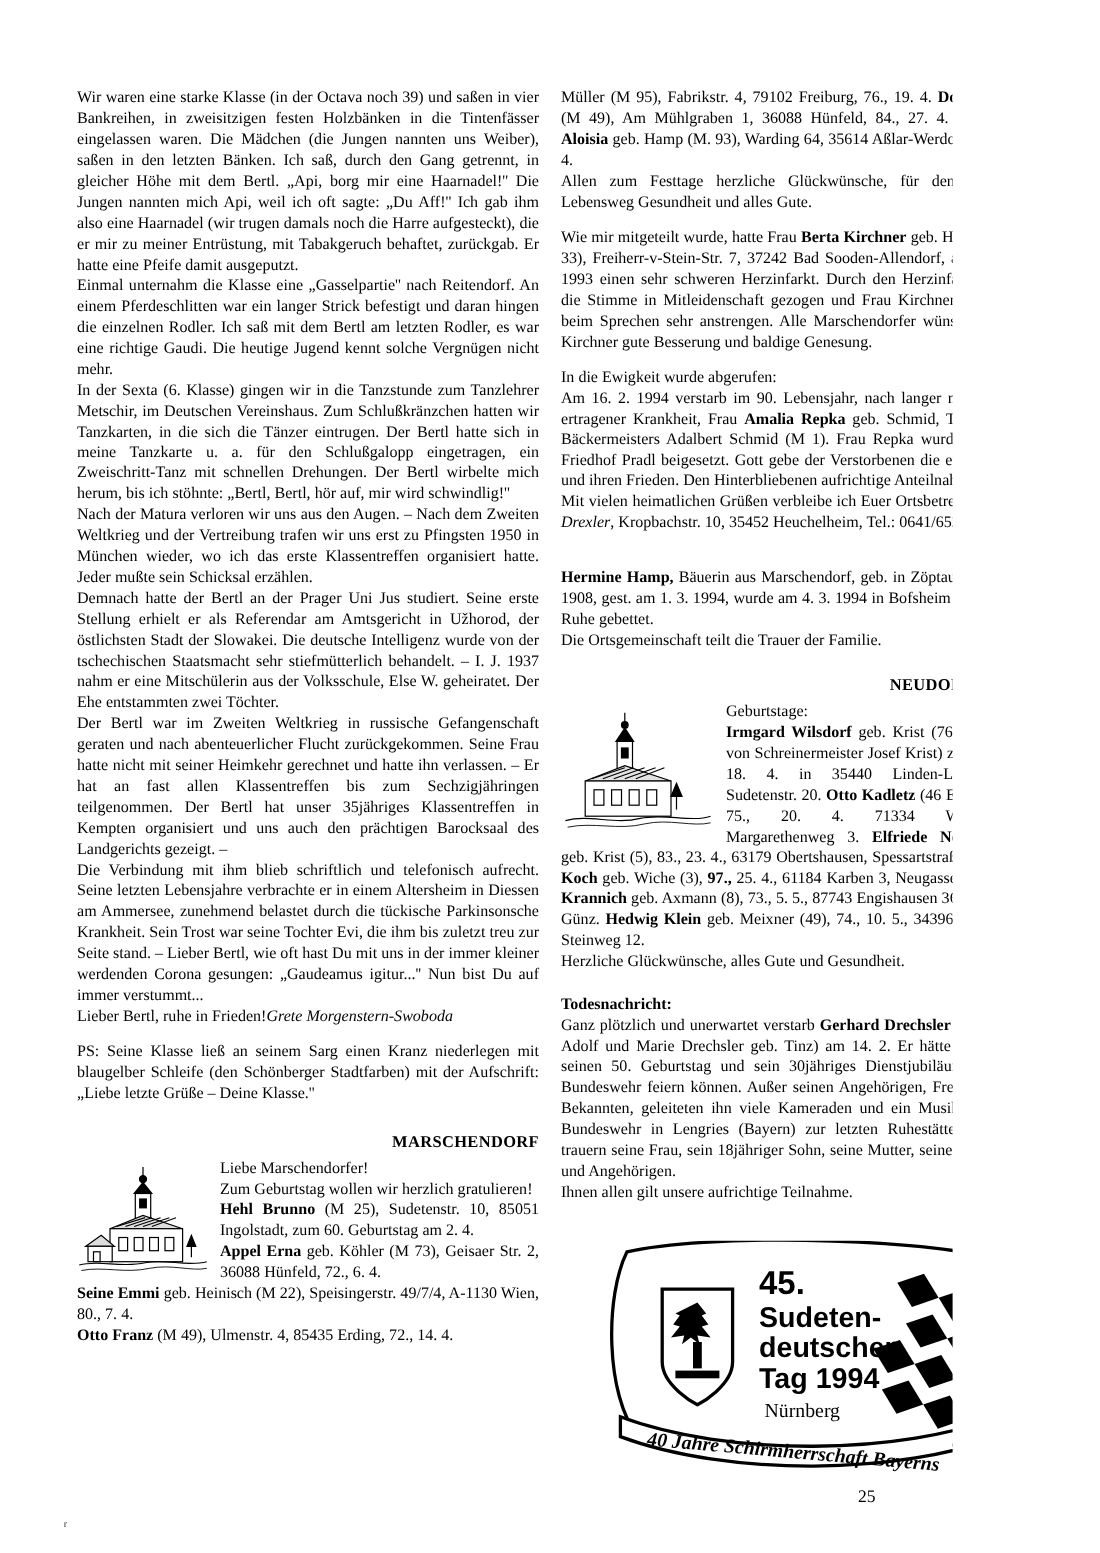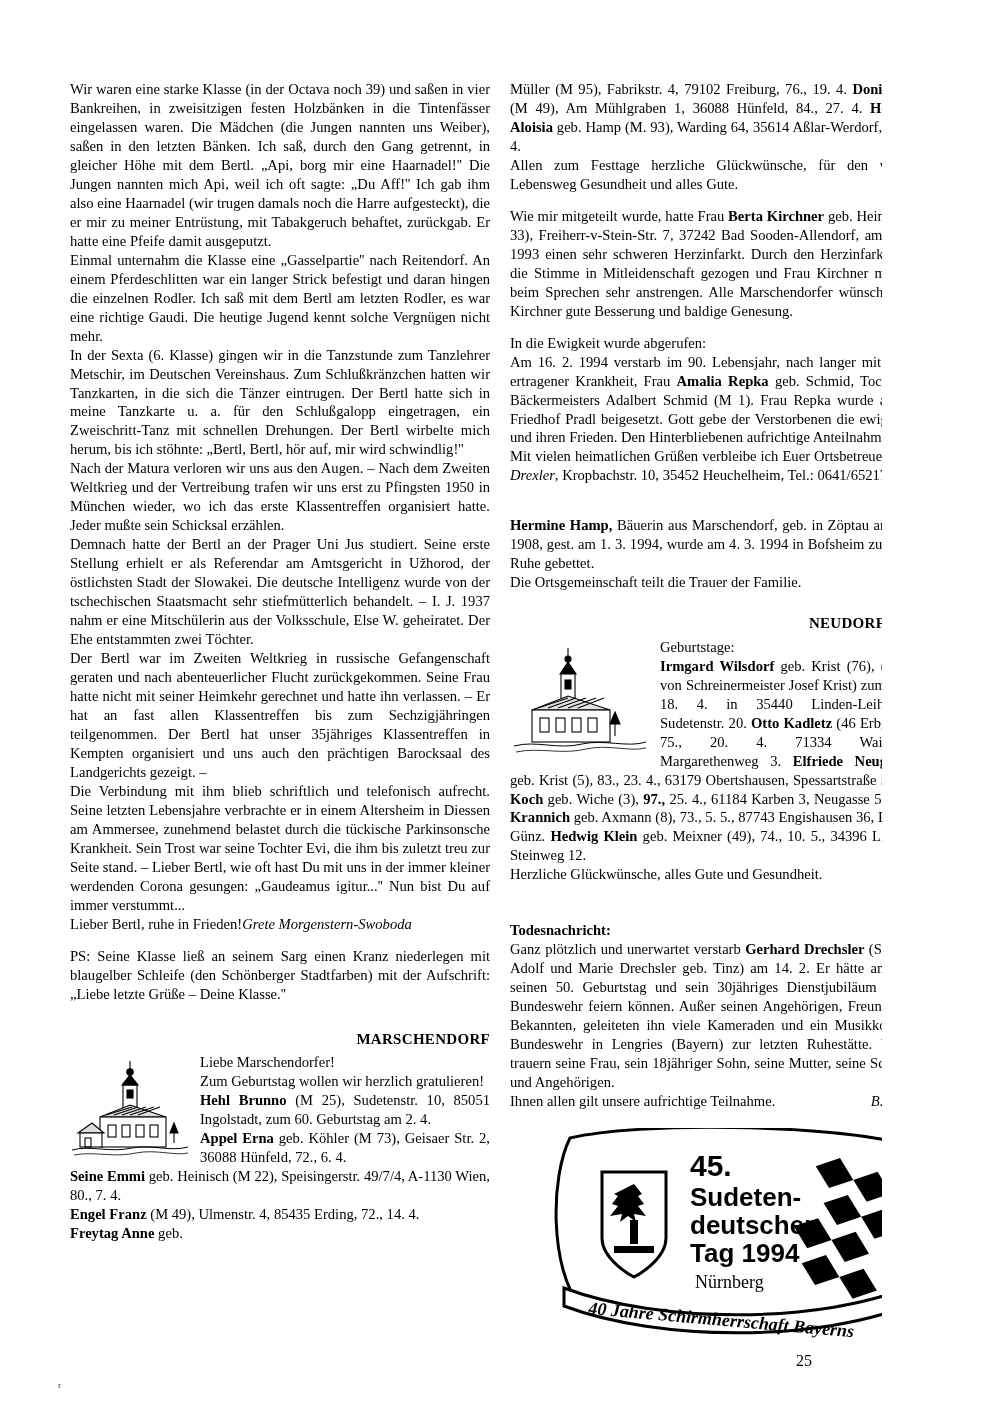--- a/index.html
+++ b/index.html
@@ -8,21 +8,20 @@
     background: #ffffff;
   }
   .page {
     position: relative;
     width: 866px;
     height: 1412px;
     background: #ffffff;
     font-family: "Liberation Serif", serif;
     color: #000000;
     overflow: hidden;
-    padding-left: 16px;
   }
   .col {
     position: absolute;
     top: 80px;
     width: 420px;
     font-size: 14.6px;
     line-height: 1.30;
     text-align: justify;
     hyphens: manual;
   }
@@ -141,22 +140,21 @@
             <path d="M100 78 l4 -10 l4 10 z" fill="#000"></path>
             <line x1="104" y1="78" x2="104" y2="88"></line>
           </g>
         </svg>
       </span>
       <p>Liebe Marschendorfer!</p>
       <p>Zum Geburtstag wollen wir herzlich gratulieren!</p>
       <p><span class="b">Hehl Brunno</span> (M 25), Sudetenstr. 10, 85051 Ingolstadt, zum 60. Geburtstag am 2. 4.</p>
       <p><span class="b">Appel Erna</span> geb. Köhler (M 73), Geisaer Str. 2, 36088 Hünfeld, 72., 6. 4.</p>
       <p><span class="b">Seine Emmi</span> geb. Heinisch (M 22), Speisingerstr. 49/7/4, A-1130 Wien, 80., 7. 4.</p>
-      <p><span class="b">Engel Franz</span> (M 49), Ulmenstr. 4, 85435 Erding, 72., 14. 4.</p>
-      <p><span class="b">Freytag Anne</span> geb.</p>
+      <p><span class="b">Otto Franz</span> (M 49), Ulmenstr. 4, 85435 Erding, 72., 14. 4.</p>
       <div class="clear"></div>
     </div>
   </div>
 
   <div class="col col-right">
 
     <p><span class="b"></span>Müller (M 95), Fabrikstr. 4, 79102 Freiburg, 76., 19. 4. <span class="b">Donig Hilda</span> (M 49), Am Mühlgraben 1, 36088 Hünfeld, 84., 27. 4. <span class="b">Hermann Aloisia</span> geb. Hamp (M. 93), Warding 64, 35614 Aßlar-Werdorf, 74., 30. 4.</p>
     <p>Allen zum Festtage herzliche Glückwünsche, für den weiteren Lebensweg Gesundheit und alles Gute.</p>
 
     <p class="gap">Wie mir mitgeteilt wurde, hatte Frau <span class="b">Berta Kirchner</span> geb. Heinisch (M 33), Freiherr-v-Stein-Str. 7, 37242 Bad Sooden-Allendorf, am 24. 12. 1993 einen sehr schweren Herzinfarkt. Durch den Herzinfarkt wurde die Stimme in Mitleidenschaft gezogen und Frau Kirchner muß sich beim Sprechen sehr anstrengen. Alle Marschendorfer wünschen Frau Kirchner gute Besserung und baldige Genesung.</p>
@@ -192,21 +190,21 @@
             <path d="M6 112 C30 107, 52 115, 76 109 C98 104, 120 112, 136 108" stroke-width="0.8"></path>
           </g>
         </svg>
       </span>
       <p>Geburtstage:</p>
       <p><span class="b">Irmgard Wilsdorf</span> geb. Krist (76), (Tochter von Schreinermeister Josef Krist) zum 55. am 18. 4. in 35440 Linden-Leihgestern, Sudetenstr. 20. <span class="b">Otto Kadletz</span> (46 Erbgericht), 75., 20. 4. 71334 Waiblingen, Margarethenweg 3. <span class="b">Elfriede Neugebauer</span> geb. Krist (5), 83., 23. 4., 63179 Obertshausen, Spessartstraße 5. <span class="b">Anna Koch</span> geb. Wiche (3), <span class="b">97.,</span> 25. 4., 61184 Karben 3, Neugasse 5. <span class="b">Emilie Krannich</span> geb. Axmann (8), 73., 5. 5., 87743 Engishausen 36, Egg a. d. Günz. <span class="b">Hedwig Klein</span> geb. Meixner (49), 74., 10. 5., 34396 Liebenau, Steinweg 12.</p>
       <div class="clear"></div>
       <p>Herzliche Glückwünsche, alles Gute und Gesundheit.</p>
     </div>
 
-    <p class="gap b" style="margin-top:37px;">Todesnachricht:</p>
+    <p class="gap b" style="margin-top:20px;">Todesnachricht:</p>
     <p>Ganz plötzlich und unerwartet verstarb <span class="b">Gerhard Drechsler</span> (Sohn von Adolf und Marie Drechsler geb. Tinz) am 14. 2. Er hätte am 23. 4. seinen 50. Geburtstag und sein 30jähriges Dienstjubiläum bei der Bundeswehr feiern können. Außer seinen Angehörigen, Freunden und Bekannten, geleiteten ihn viele Kameraden und ein Musikkorps der Bundeswehr in Lengries (Bayern) zur letzten Ruhestätte. Um ihn trauern seine Frau, sein 18jähriger Sohn, seine Mutter, seine Schwester und Angehörigen.</p>
     <div style="display:flex; justify-content:space-between; align-items:center;">
       <span>Ihnen allen gilt unsere aufrichtige Teilnahme.</span>
       <span class="i">B. I. Koch</span>
     </div>
   </div>
 
   <div class="logo">
     <svg viewBox="0 0 400 210" width="400" height="210" aria-hidden="true">
       <defs>

